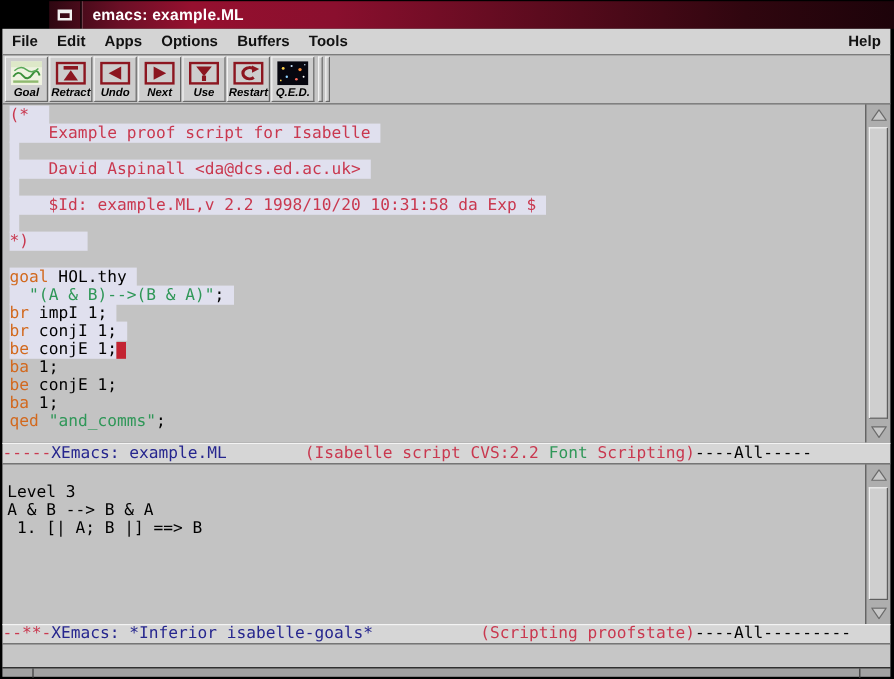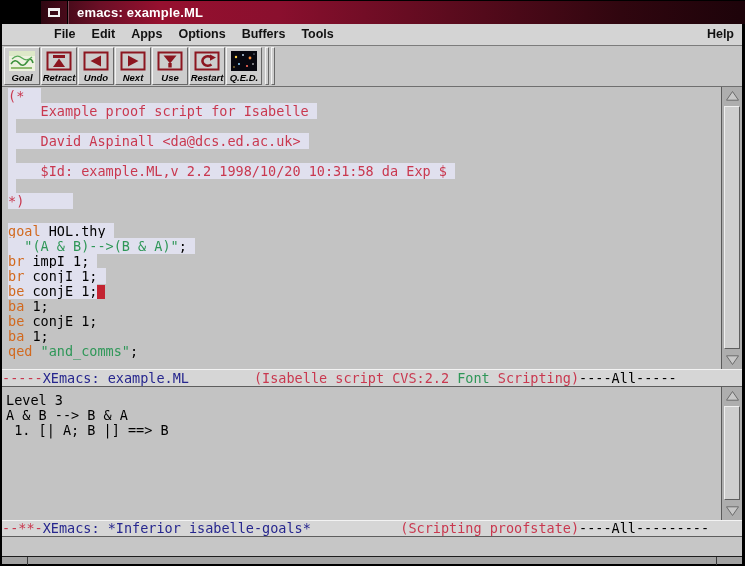--- a/index.html
+++ b/index.html
@@ -18,40 +18,40 @@
   .win-icon-btn{width:26px;height:23px;display:flex;align-items:center;justify-content:center;}
   .win-icon{width:12px;height:9px;border:2px solid #f0f0f0;border-top-width:3px;}
   .title-sep{width:1px;height:23px;background:#000;box-shadow:1px 0 0 rgba(255,255,255,.25);}
   .title-text{color:#fff;font-weight:bold;font-size:13px;padding-left:9px;letter-spacing:.2px;
     font-family:"Liberation Sans",sans-serif;flex:1;}
   .close-btn{width:22px;height:23px;display:flex;align-items:center;justify-content:center;}
 
   
   .menubar{position:absolute;top:24px;left:2px;width:740px;height:22px;background:#d4d4d4;
     border-bottom:1px solid #7c7c7c;display:flex;align-items:center;font-size:12.5px;font-weight:bold;color:#111;}
-  .menubar-items{display:flex;align-items:flex-start;height:100%;margin-left:44px;}
+  .menubar-items{display:flex;align-items:flex-start;height:100%;}
   .menu-item{padding:0 8px;line-height:21px;}
   .menu-help{margin-left:auto;padding:0 8px;line-height:21px;}
 
   
   .toolbar{position:absolute;top:46px;left:2px;width:740px;height:41px;background:#c6c6c6;
     border-bottom:1px solid #6f6f6f;display:flex;align-items:flex-start;padding:1px 0 0 2px;}
   .tb-btn{width:36px;height:38px;margin-right:1px;background:#cdcdcd;border:1px solid;
     border-color:#f2f2f2 #686868 #686868 #f2f2f2;display:flex;flex-direction:column;align-items:center;}
   .tb-icon{height:22px;display:flex;align-items:center;justify-content:center;margin-top:2px;}
   .tb-label{font-size:9.5px;font-weight:bold;font-style:italic;color:#000;line-height:12px;
     font-family:"Liberation Sans",sans-serif;white-space:nowrap;}
   .tb-sep{width:4px;height:38px;margin-left:2px;background:#cdcdcd;border:1px solid;
     border-color:#f2f2f2 #686868 #686868 #f2f2f2;}
 
   
   .buffer{position:absolute;left:2px;background:#c3c3c3;overflow:hidden;
     font-family:"DejaVu Sans Mono",monospace;font-size:13.5px;color:#000;}
   .buffer-script{top:87px;width:719px;height:282px;padding:2px 0 0 6px;}
-  .buffer-goals{top:387px;width:719px;height:133px;padding:6px 0 0 4px;}
+  .buffer-goals{top:387px;width:719px;height:133px;padding:16px 0 0 4px;}
   .line{height:15px;line-height:15px;white-space:pre;}
   .hl{background:var(--highlight);}
   .seg-c{color:var(--comment);} .seg-k{color:var(--keyword);} .seg-s{color:var(--string);}
   .seg-p{color:#000;} .seg-r{color:var(--info-red);} .seg-n{color:var(--name);} .seg-g{color:var(--info-green);}
   .cursor{display:inline-block;width:8px;height:14px;background:var(--cursor);vertical-align:text-bottom;}
 
   
   .modeline{position:absolute;left:2px;width:740px;background:#d6d6d6;
     border-top:1px solid #f3f3f3;border-bottom:1px solid #5e5e5e;
     font-family:"DejaVu Sans Mono",monospace;font-size:13.5px;white-space:pre;overflow:hidden;

